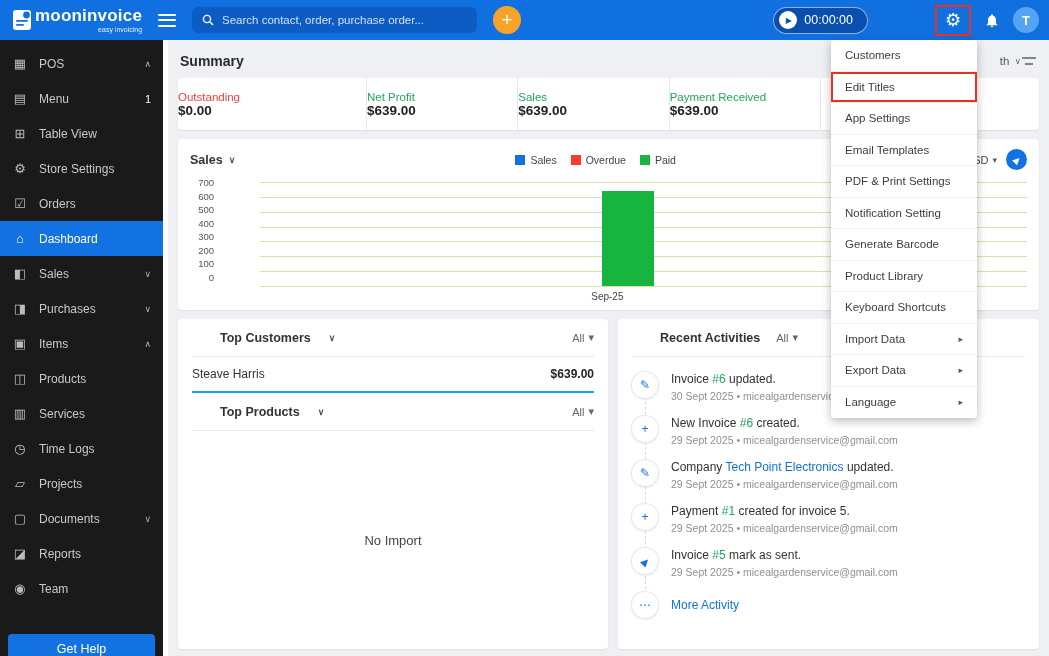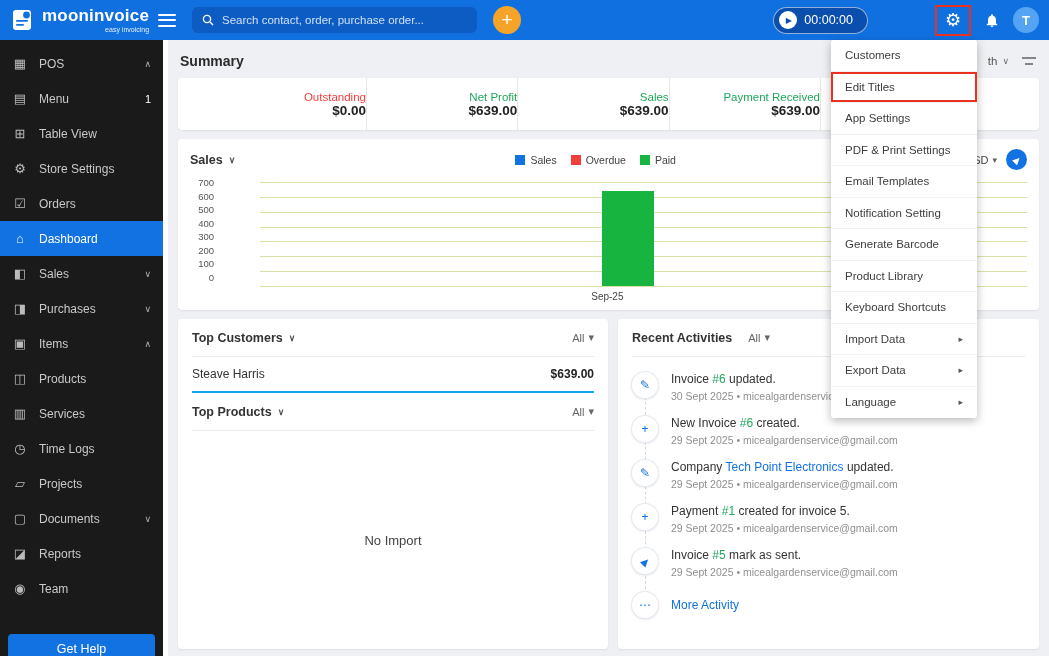--- a/index.html
+++ b/index.html
@@ -2,21 +2,21 @@
 <html><head>
 <meta charset="utf-8">
 <style>
   * { margin:0; padding:0; box-sizing:border-box; font-family:"Liberation Sans", sans-serif; }
   html,body { width:1049px; height:656px; overflow:hidden; }
   body { position:relative; background:#eef0f3; font-size:12px; color:#333; }
 
   
   .topbar { position:absolute; top:0; left:0; right:0; height:40px; background:#1170e0;
             display:flex; align-items:center; padding:0 10px; z-index:30; }
-  .brand { display:flex; align-items:center; gap:8px; color:#fff; min-width:140px; }
+  .brand { display:flex; align-items:center; gap:1px; color:#fff; min-width:140px; }
   .logo-svg { width:24px; height:24px; }
   .brand-txt { line-height:1; }
   .brand-name { font-weight:bold; font-size:17px; letter-spacing:.2px; }
   .tagline { font-size:7px; text-align:right; opacity:.9; margin-top:2px; }
   .hamburger { width:18px; height:13px; display:flex; flex-direction:column; justify-content:space-between;
                margin:0 16px 0 8px; cursor:pointer; }
   .hamburger i { display:block; height:2px; background:#fff; border-radius:1px; }
   .search { width:285px; height:26px; background:#0d5cc4; border-radius:6px; display:flex;
             align-items:center; padding:0 10px; gap:8px; }
   .search svg { flex:none; }
@@ -46,27 +46,27 @@
   .s-label { flex:1; white-space:nowrap; }
   .chev { font-size:9px; opacity:.85; }
   .badge { font-size:11px; color:#fff; }
   .get-help { position:absolute; bottom:-8px; left:8px; width:147px; height:30px; background:#1372e2; color:#fff;
               border:none; border-radius:4px; font-size:12.5px; cursor:pointer; }
 
   
   .main { position:absolute; left:168px; top:40px; right:0; bottom:0; overflow:hidden; }
   .title-row { display:flex; align-items:center; padding:13px 12px 9px; }
   .page-title { font-size:14px; font-weight:bold; color:#2b2b2b; }
-  .title-right { margin-left:auto; display:flex; gap:12px; align-items:flex-end; color:#555; font-size:11.5px; }
+  .title-right { margin-left:auto; display:flex; align-items:flex-end; color:#555; font-size:11.5px; }
   .period { display:flex; gap:5px; align-items:center; cursor:pointer; }
   .filter-ic { cursor:pointer; display:flex; }
 
   .stats-card { margin:0 10px; background:#fff; border-radius:4px; display:flex; height:52px;
                 align-items:stretch; box-shadow:0 1px 2px rgba(0,0,0,.07); }
-  .stat { flex:1; text-align:right; border-right:1px solid #e7e7e7; display:flex; flex-direction:column;
+  .stat { flex:1; text-align:left; border-right:1px solid #e7e7e7; display:flex; flex-direction:column;
           justify-content:center; }
   .stat.first { flex:1.25; }
   .stat.empty { flex:1.45; border-right:none; }
   .stat-label { font-size:11.5px; }
   .stat-label[data-tone="red"] { color:#f43d3d; }
   .stat-label[data-tone="green"] { color:#1fa75c; }
   .stat-value { font-size:13.5px; font-weight:bold; color:#222; }
 
   .chart-card { margin:9px 10px 0; background:#fff; border-radius:4px; padding:10px 12px 4px;
                 box-shadow:0 1px 2px rgba(0,0,0,.07); }
@@ -88,21 +88,21 @@
   .gridline { position:absolute; left:0; right:0; height:1px; background:#d8e2a8; }
   .bar { position:absolute; bottom:0; left:48%; width:52px; transform:translateX(-50%); background:#17b540; }
   .xrow { margin-left:30px; position:relative; height:20px; font-size:10px; color:#444; }
   .xlab { position:absolute; left:48%; transform:translateX(-50%); top:5px; }
 
   .bottom-row { display:flex; gap:10px; margin:9px 10px 0; height:330px; }
   .card { background:#fff; border-radius:4px; box-shadow:0 1px 2px rgba(0,0,0,.07); }
   .left-card { width:430px; padding:0 14px; position:relative; }
   .right-card { flex:1; padding:0 14px; }
   .sec-head { display:flex; align-items:center; height:38px; border-bottom:1px solid #ececec; }
-  .sec-title { font-weight:bold; font-size:12.5px; color:#333; display:flex; gap:6px; align-items:center; cursor:pointer; }
+  .sec-title { font-weight:bold; font-size:12.5px; color:#333; display:flex; gap:18px; align-items:center; cursor:pointer;margin-left:28px; }
   .all-filter { color:#666; font-size:11px; display:flex; gap:4px; align-items:center; cursor:pointer; }
   .ml-auto { margin-left:auto; }
   .ml-gap { margin-left:16px; }
   .cust-row { display:flex; height:36px; align-items:center; border-bottom:2px solid #0ea5e9; font-size:12px; color:#333; }
   .cust-amount { margin-left:auto; font-weight:bold; color:#222; }
   .no-records { text-align:center; margin-top:102px; font-size:13px; color:#444; }
 
   .timeline { position:relative; padding-top:8px; }
   .timeline::before { content:''; position:absolute; left:13px; top:20px; bottom:26px; border-left:1px dashed #d8d8d8; }
   .act { display:flex; gap:13px; padding:7px 0; position:relative; }
@@ -446,24 +446,24 @@
   <div class="dd-item">
       <span>Customers</span>
     </div>
   <div class="dd-item highlight">
       <span>Edit Titles</span>
     </div>
   <div class="dd-item">
       <span>App Settings</span>
     </div>
   <div class="dd-item">
+      <span>Email Templates</span>
+    </div>
+  <div class="dd-item">
       <span>PDF &amp; Print Settings</span>
-    </div>
-  <div class="dd-item">
-      <span>Email Templates</span>
     </div>
   <div class="dd-item">
       <span>Notification Setting</span>
     </div>
   <div class="dd-item">
       <span>Generate Barcode</span>
     </div>
   <div class="dd-item">
       <span>Product Library</span>
     </div>

